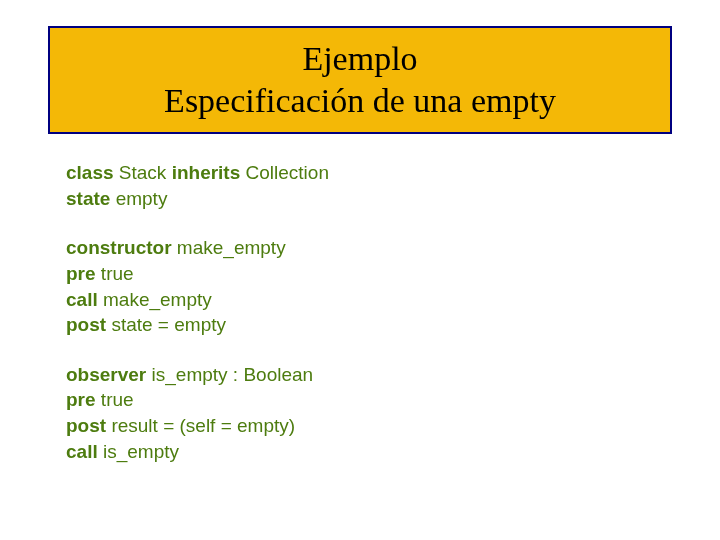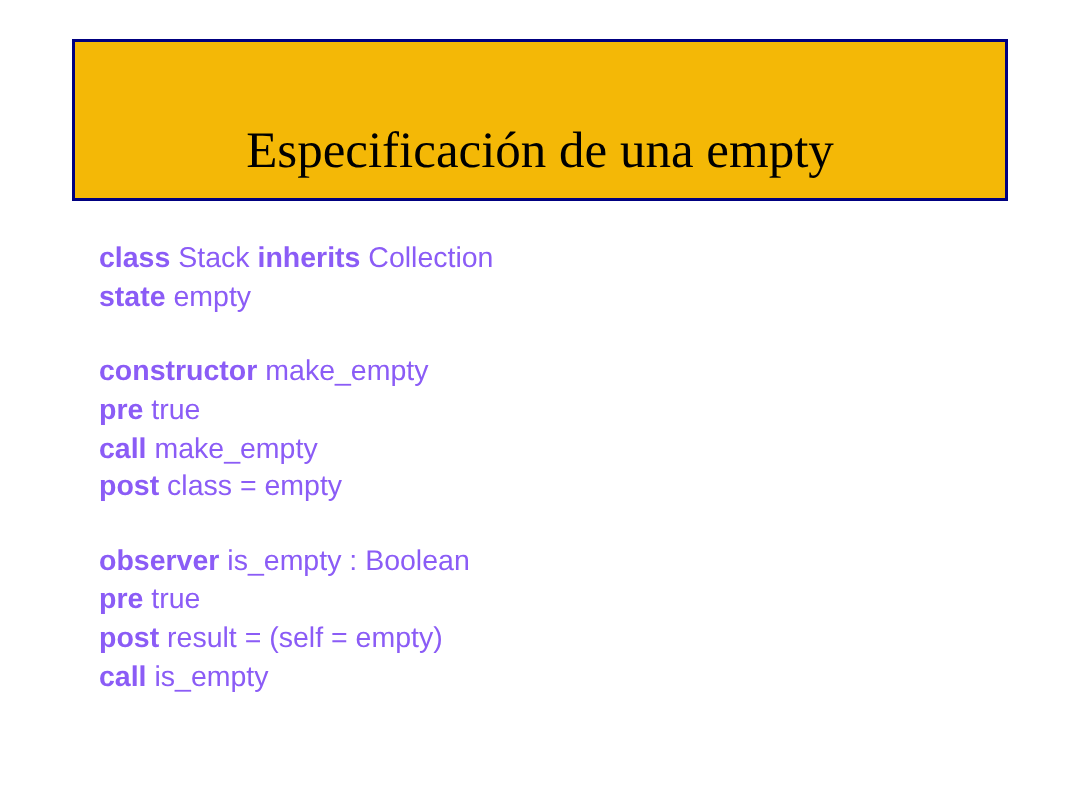--- a/index.html
+++ b/index.html
@@ -24,35 +24,35 @@
     line-height: 1.25;
     font-family: "Times New Roman", Times, serif;
   }
   .content {
     position: absolute;
     left: 66px;
     top: 160px;
     width: 590px;
     font-family: Arial, Helvetica, sans-serif;
     font-size: 19px;
-    color: #8b5cf6;
+    color: #4d7c0f;
     line-height: 1.35;
   }
   .para { margin-bottom: 24px; }
   .para:last-child { margin-bottom: 12px; }
   .kw { font-weight: bold; }
 </style>
 </head>
 <body>
 
 <div class="slide">
 
   <div class="title-box">
     <div class="title-text">
-      <br>
+      <span>Ejemplo</span><br>
       <span>Especificación de una empty</span>
     </div>
   </div>
 
   <div class="content">
 
     <div class="para">
       <div>
         <span class="kw">class</span>
         <span>Stack</span>
@@ -73,21 +73,21 @@
       <div>
         <span class="kw">pre</span>
         <span>true</span>
       </div>
       <div>
         <span class="kw">call</span>
         <span>make_empty</span>
       </div>
       <div>
         <span class="kw">post</span>
-        <span>class = empty</span>
+        <span>state = empty</span>
       </div>
     </div>
 
     <div class="para">
       <div>
         <span class="kw">observer</span>
         <span>is_empty : Boolean</span>
       </div>
       <div>
         <span class="kw">pre</span>

